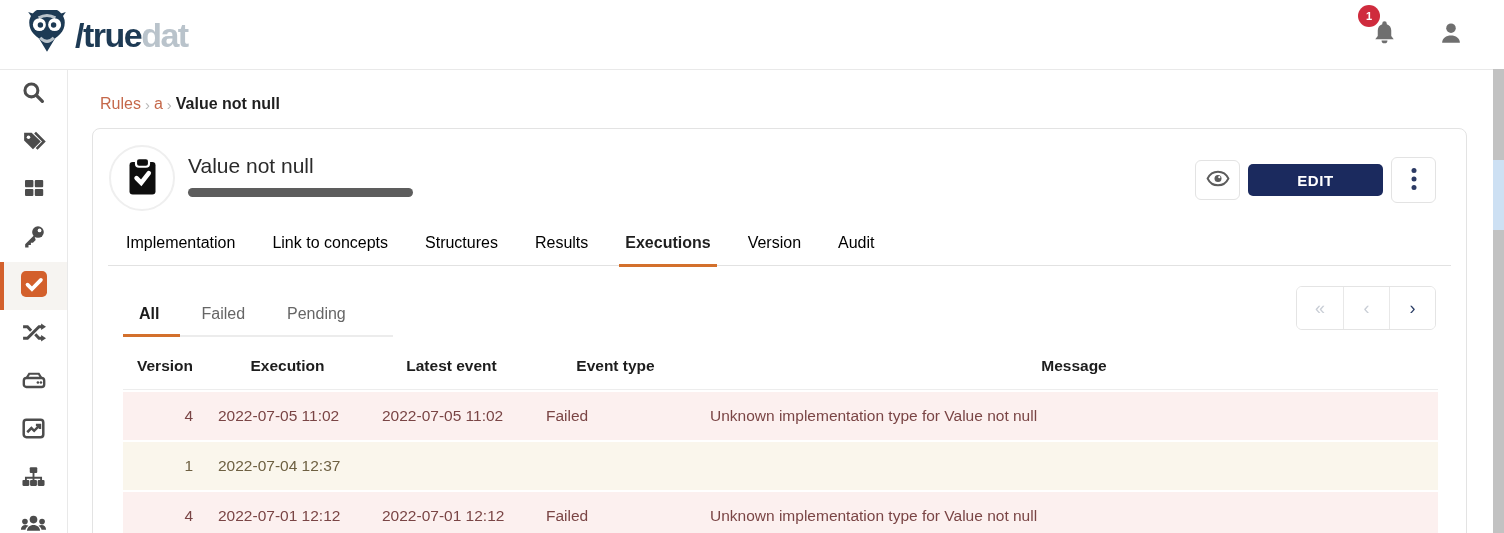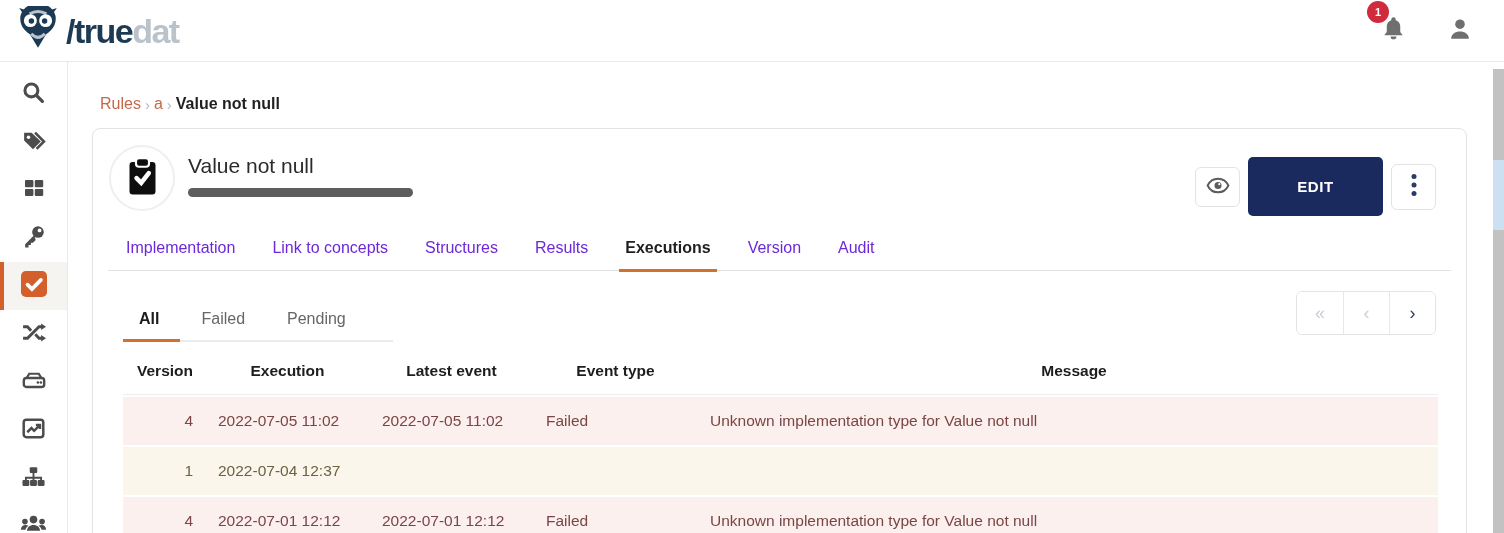--- a/index.html
+++ b/index.html
@@ -1,22 +1,22 @@
 <!DOCTYPE html>
 <html><head>
 <meta charset="utf-8">
 <style>
   * { margin:0; padding:0; box-sizing:border-box; }
   html,body { width:1504px; height:533px; overflow:hidden; background:#fff;
               font-family:"Liberation Sans", sans-serif; position:relative; }
 
   
-  .topbar { position:absolute; top:0; left:0; width:1504px; height:62px; background:#fff;
+  .topbar { position:absolute; top:0; left:0; width:1504px; height:70px; background:#fff;
             border-bottom:1px solid #e9e9e9; display:flex; align-items:center;
-            justify-content:space-between; padding:0 17px; z-index:6; }
+            justify-content:space-between; padding:0 26px; z-index:6; }
   .logo { display:flex; align-items:center; gap:7px; cursor:pointer; }
   .brand { font-size:34px; font-weight:bold; letter-spacing:-1.5px; color:#1d3a54; line-height:1; }
   .brand .dat { color:#b9c3cb; }
   .top-icons { display:flex; align-items:center; gap:40px; padding-right:14px; }
   .bell-wrap { position:relative; cursor:pointer; }
   .badge { position:absolute; top:-14px; left:-13px; background:#cf2b3d; color:#fff;
            font-size:11px; font-weight:bold; width:22px; height:22px; border-radius:50%;
            display:flex; align-items:center; justify-content:center; z-index:2; }
 
   
@@ -40,28 +40,28 @@
   .rule-head { display:flex; align-items:flex-start; padding:16px 16px 0 16px; }
   .avatar-circle { width:66px; height:66px; border-radius:50%; border:2px solid #efefef;
                    display:flex; align-items:center; justify-content:center; flex:none; background:#fff; }
   .rule-title-block { margin-left:13px; padding-top:9px; }
   .rule-title { font-size:21px; color:#2b2b2b; }
   .quality-bar { margin-top:10px; width:225px; height:9px; border-radius:5px; background:#5d5d5d; }
   .head-actions { margin-left:auto; display:flex; align-items:center; gap:8px;
                   padding-top:12px; padding-right:14px; }
   .icon-btn { width:45px; height:40px; border:1px solid #e3e3e3; border-radius:6px; background:#fff;
               display:flex; align-items:center; justify-content:center; cursor:pointer; }
-  .edit-btn { width:135px; height:59px; background:#1b2a5e; color:#fff; font-weight:bold;
+  .edit-btn { width:135px; height:32px; background:#1b2a5e; color:#fff; font-weight:bold;
               font-size:15px; border:none; border-radius:5px; letter-spacing:.6px; cursor:pointer;
               font-family:"Liberation Sans",sans-serif; }
   .kebab-btn { height:46px; }
 
   .tabs { display:flex; gap:37px; margin:23px 15px 0; padding-left:18px;
           border-bottom:1px solid #e2e2e2; }
-  .tab { font-size:16px; color:#6d28d9; padding-bottom:13px; cursor:pointer; position:relative; }
+  .tab { font-size:16px; color:#000000; padding-bottom:13px; cursor:pointer; position:relative; }
   .tab.active { color:#1f1f1f; font-weight:bold; }
   .tab.active::after { content:""; position:absolute; left:-6px; right:-6px; bottom:-2px;
                        height:3px; background:#d3702c; }
 
   .subrow { display:flex; justify-content:space-between; align-items:flex-start;
             margin:20px 30px 0 30px; }
   .filters { display:flex; border-bottom:2px solid #ececec; padding-right:26px; margin-top:19px; }
   .filter { font-size:16px; color:#666; padding:0 21px 12px; cursor:pointer; position:relative; }
   .filter:first-child { padding-left:16px; }
   .filter.active { color:#1c1c1c; font-weight:bold; }

